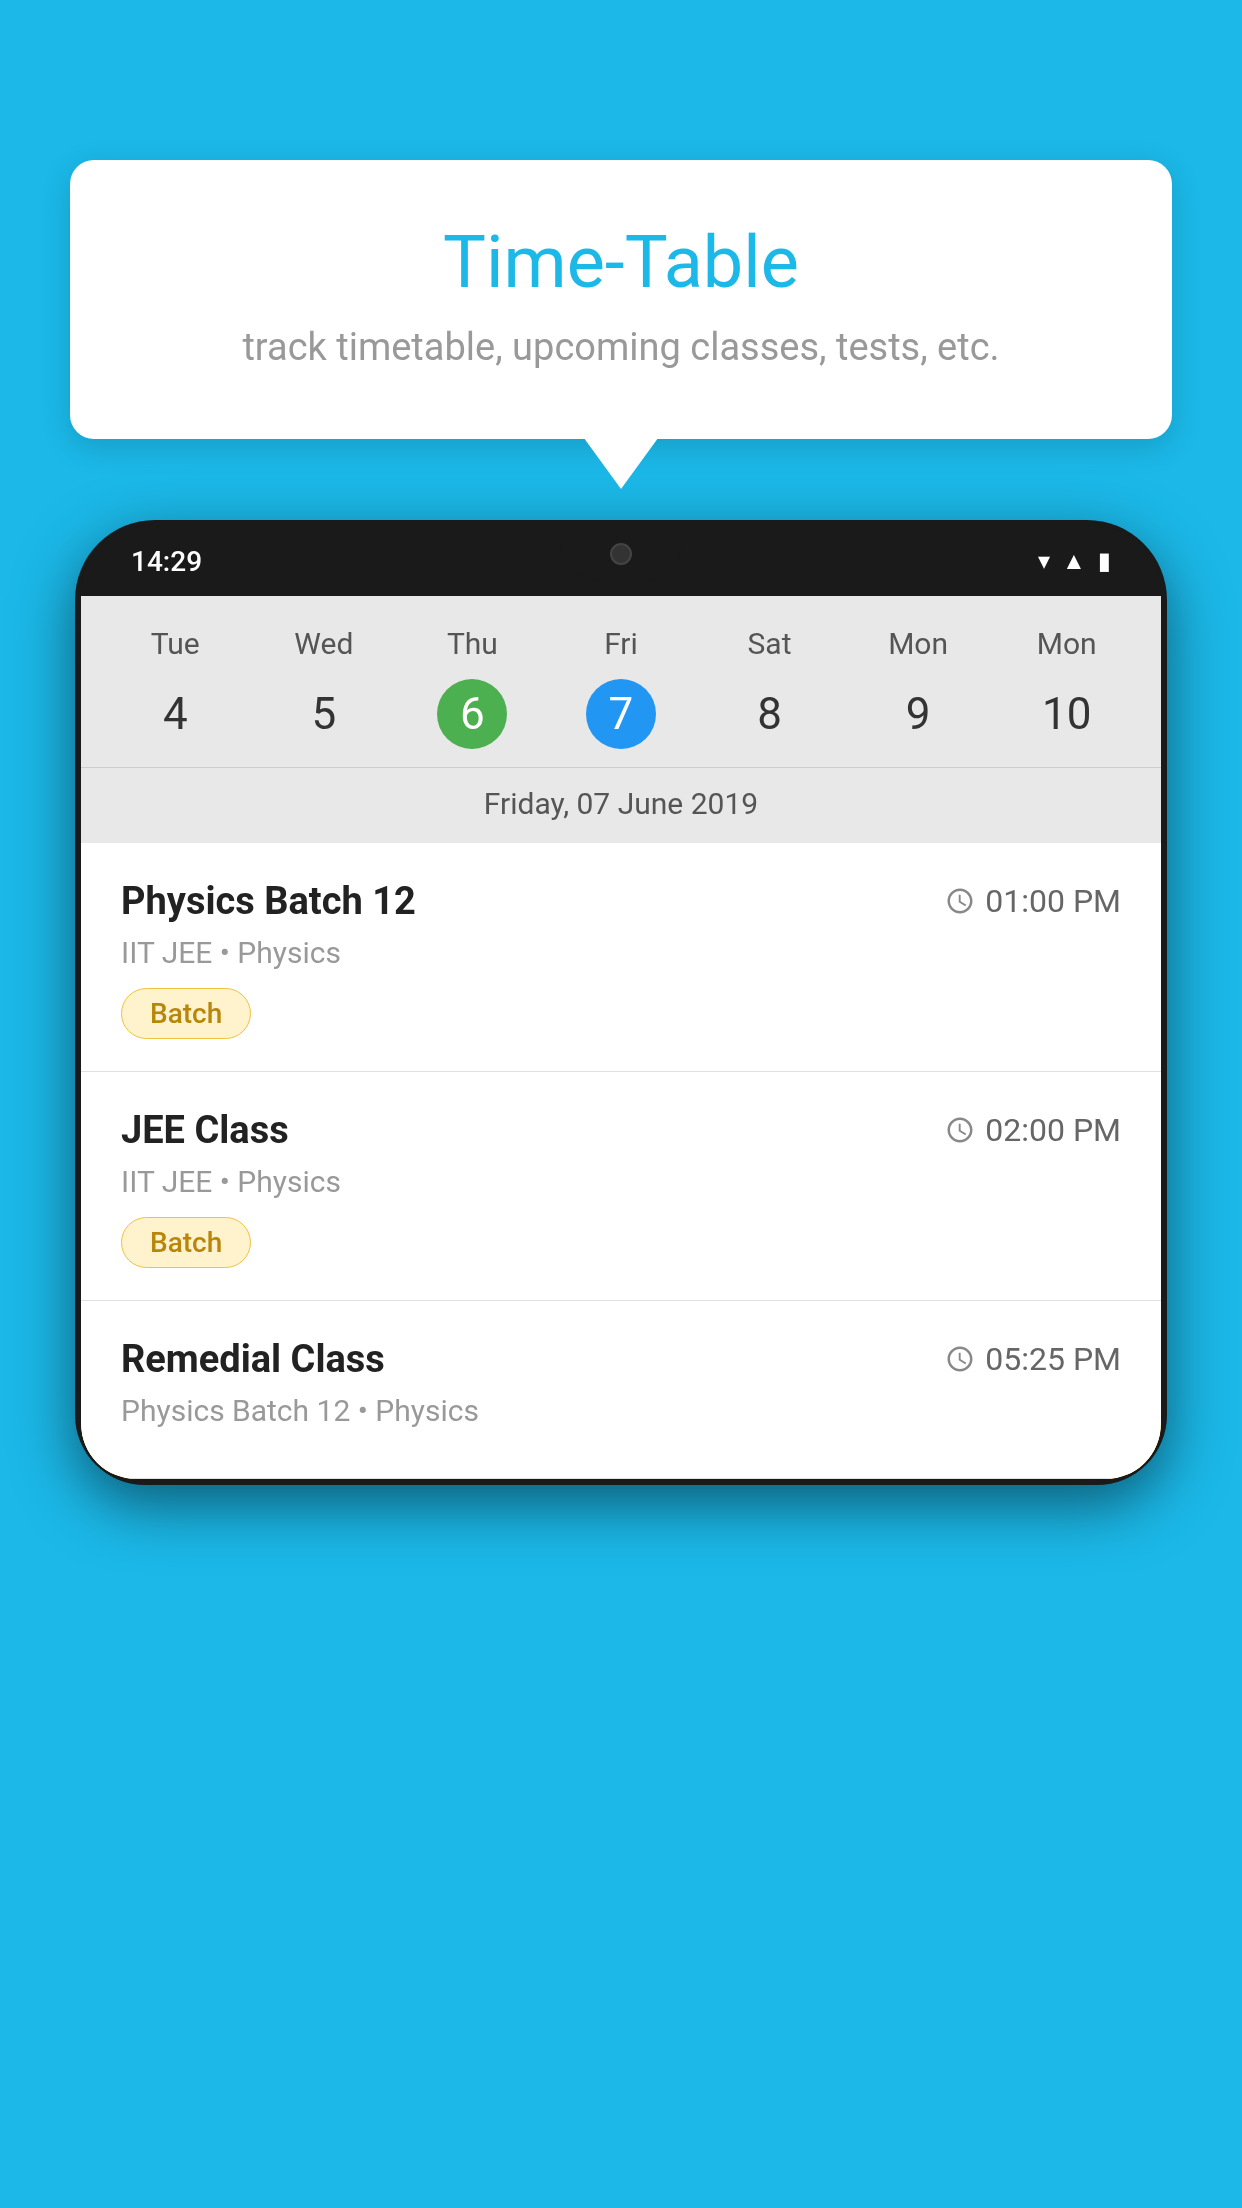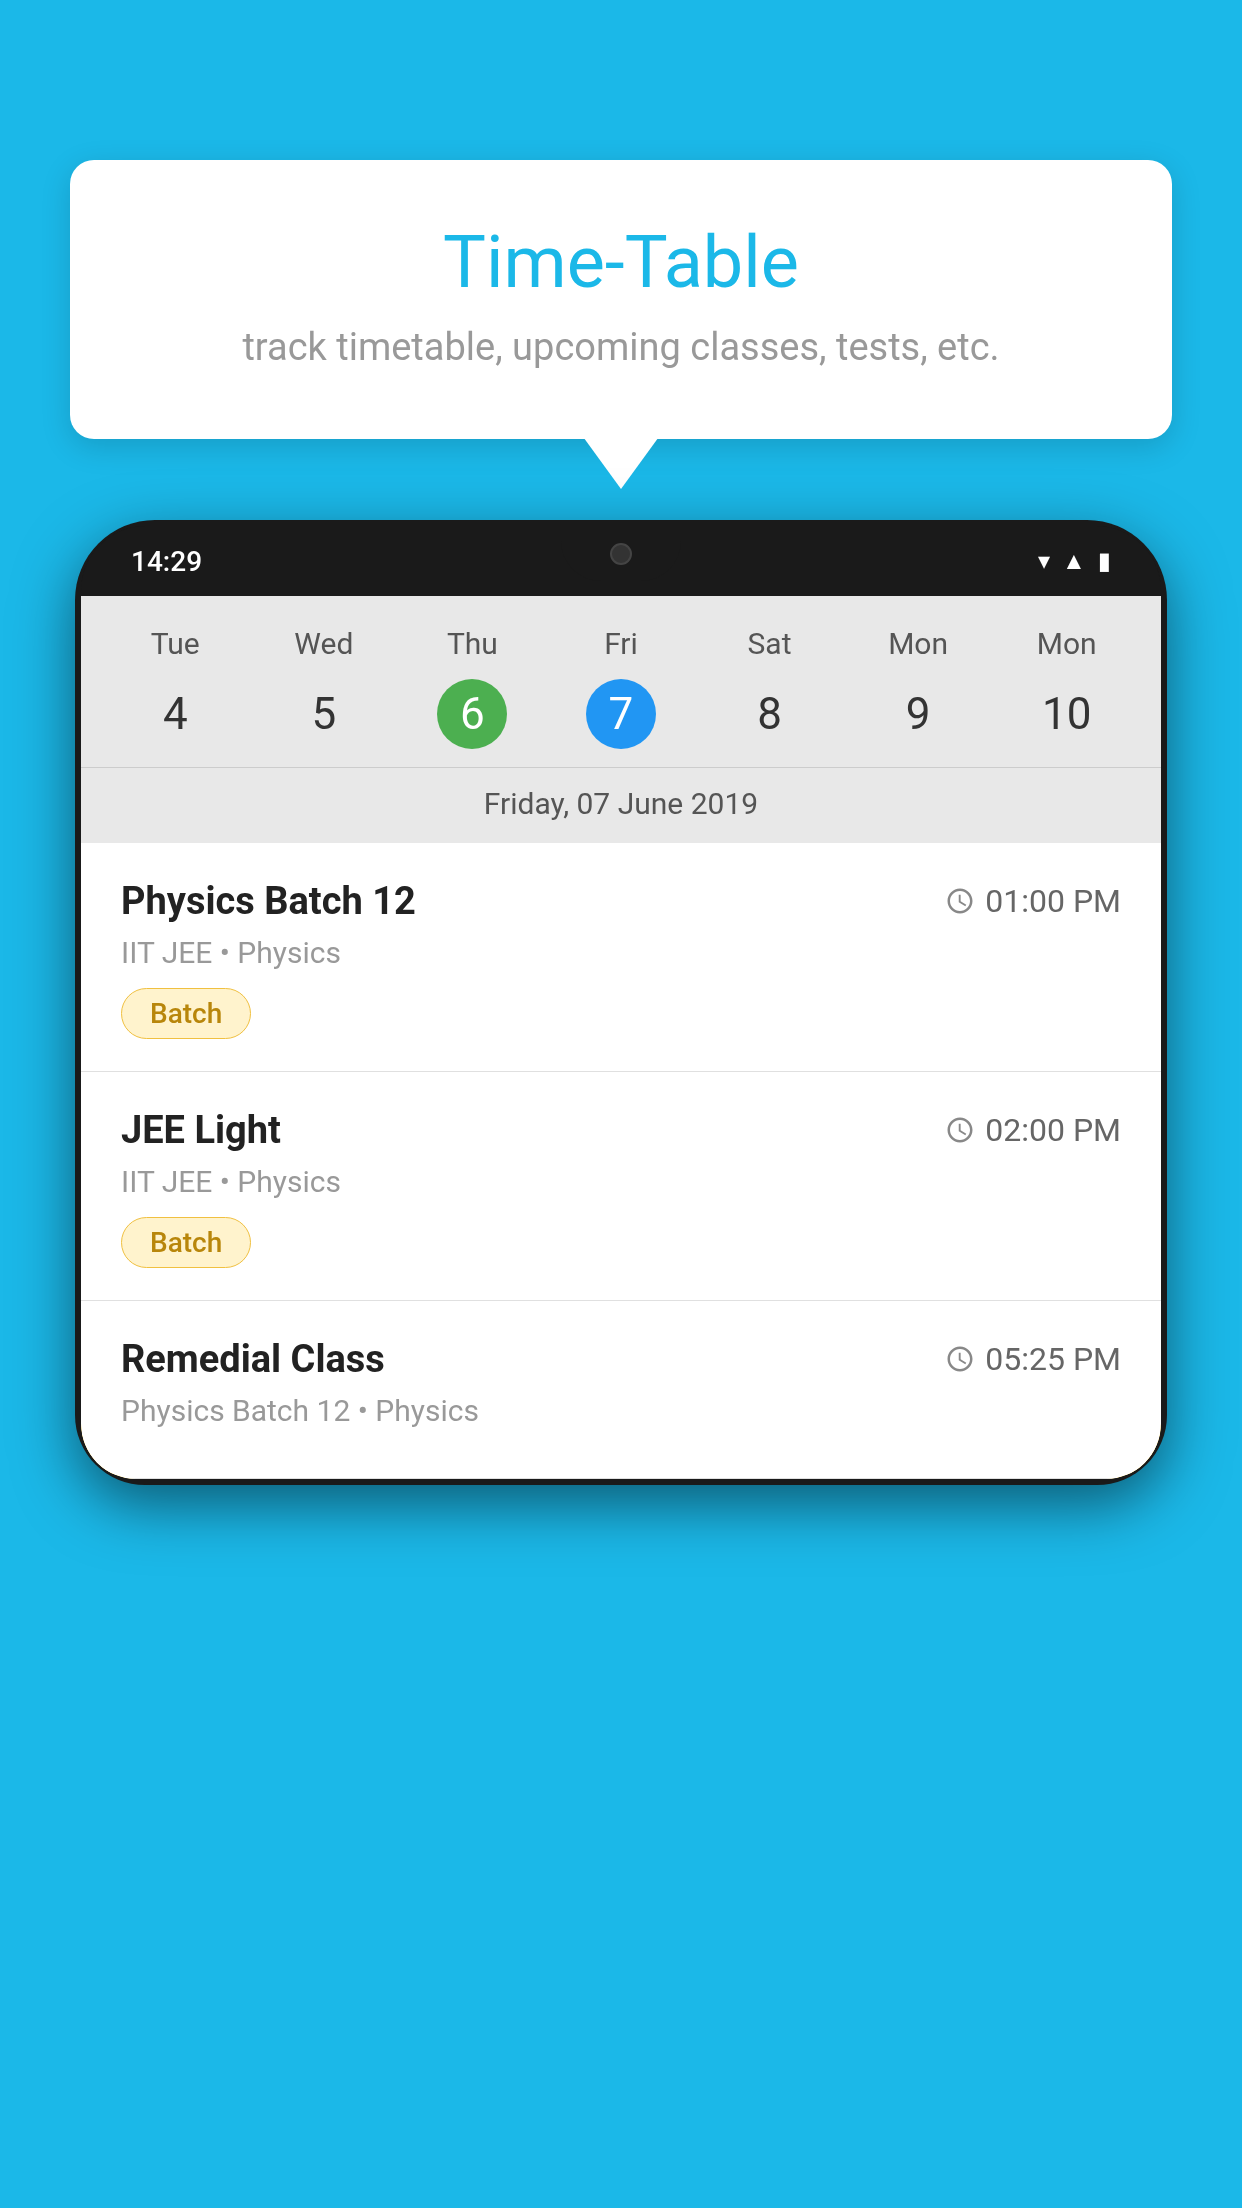--- a/index.html
+++ b/index.html
@@ -342,21 +342,21 @@
         <div class="schedule-item"><div class="schedule-item-header">
                 <span class="schedule-item-title">Physics Batch 12</span>
                 <div class="schedule-item-time">
                   <svg width="30" height="30" viewBox="0 0 24 24" fill="#888">
                     <path d="M11.99 2C6.47 2 2 6.48 2 12s4.47 10 9.99 10C17.52 22 22 17.52 22 12S17.52 2 11.99 2zM12 20c-4.42 0-8-3.58-8-8s3.58-8 8-8 8 3.58 8 8-3.58 8-8 8zm.5-13H11v6l5.25 3.15.75-1.23-4.5-2.67V7z"></path>
                   </svg>
                   <span>01:00 PM</span>
                 </div>
               </div><div class="schedule-item-sub">IIT JEE • Physics</div><span class="batch-tag">Batch</span></div>
             <div class="schedule-item"><div class="schedule-item-header">
-                <span class="schedule-item-title">JEE Light</span>
+                <span class="schedule-item-title">JEE Class</span>
                 <div class="schedule-item-time">
                   <svg width="30" height="30" viewBox="0 0 24 24" fill="#888">
                     <path d="M11.99 2C6.47 2 2 6.48 2 12s4.47 10 9.99 10C17.52 22 22 17.52 22 12S17.52 2 11.99 2zM12 20c-4.42 0-8-3.58-8-8s3.58-8 8-8 8 3.58 8 8-3.58 8-8 8zm.5-13H11v6l5.25 3.15.75-1.23-4.5-2.67V7z"></path>
                   </svg>
                   <span>02:00 PM</span>
                 </div>
               </div><div class="schedule-item-sub">IIT JEE • Physics</div><span class="batch-tag">Batch</span></div>
             <div class="schedule-item">
               <div class="schedule-item-header">
                 <span class="schedule-item-title">Remedial Class</span>

